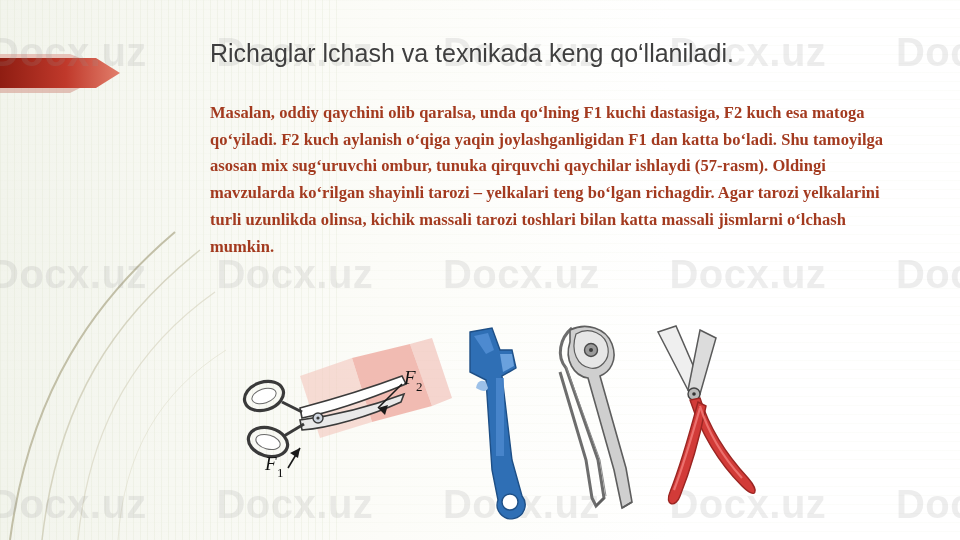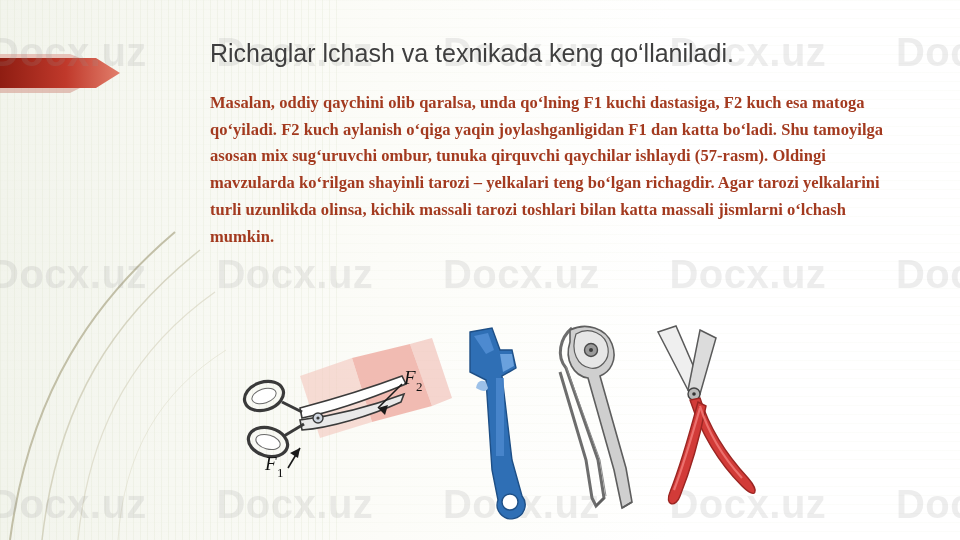--- a/index.html
+++ b/index.html
@@ -89,21 +89,21 @@
     width: 700px;
     font-size: 25px;
     font-weight: 400;
     color: #3f3f3f;
     font-family: "Liberation Sans", sans-serif;
     line-height: 1.2;
   }
   .body-text {
     position: absolute;
     left: 210px;
-    top: 90px;
+    top: 100px;
     width: 700px;
     font-family: "Liberation Serif", serif;
     font-weight: bold;
     font-size: 16.5px;
     line-height: 1.62;
     color: #a33a1f;
     letter-spacing: 0.05px;
   }
   .figures {
     position: absolute;

